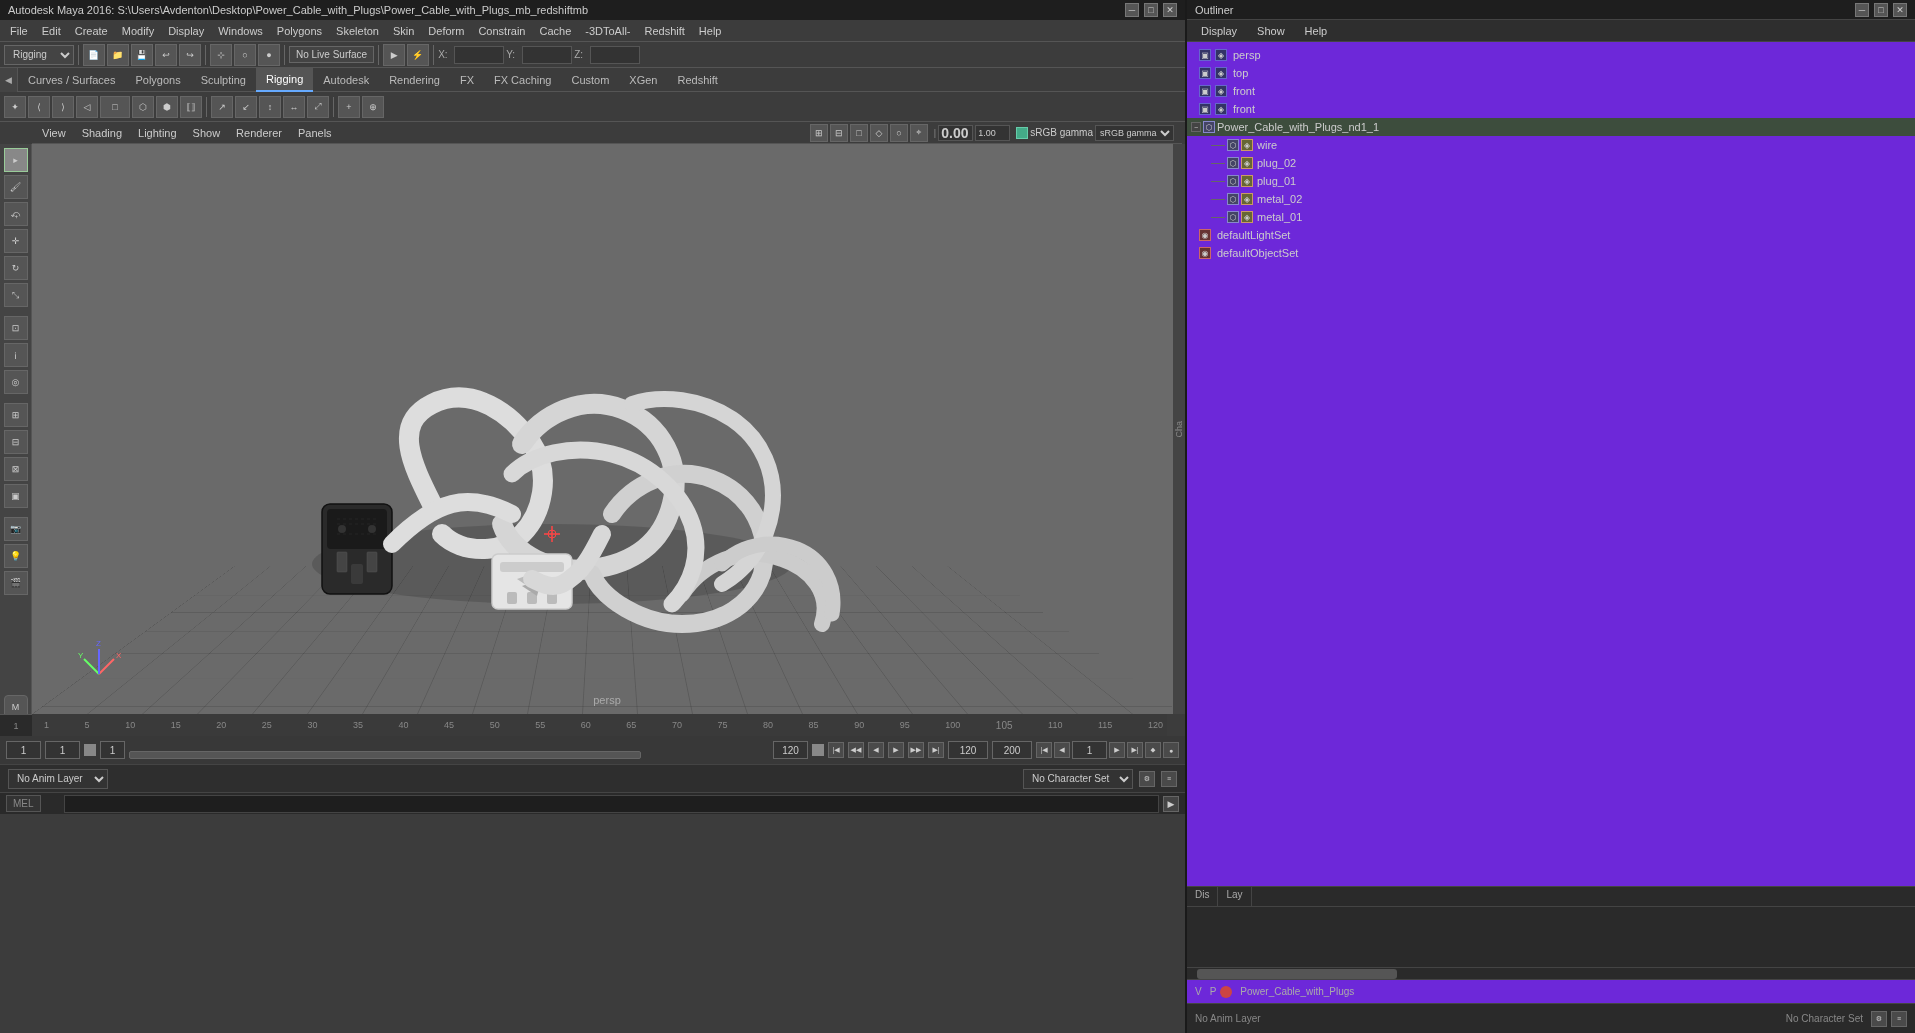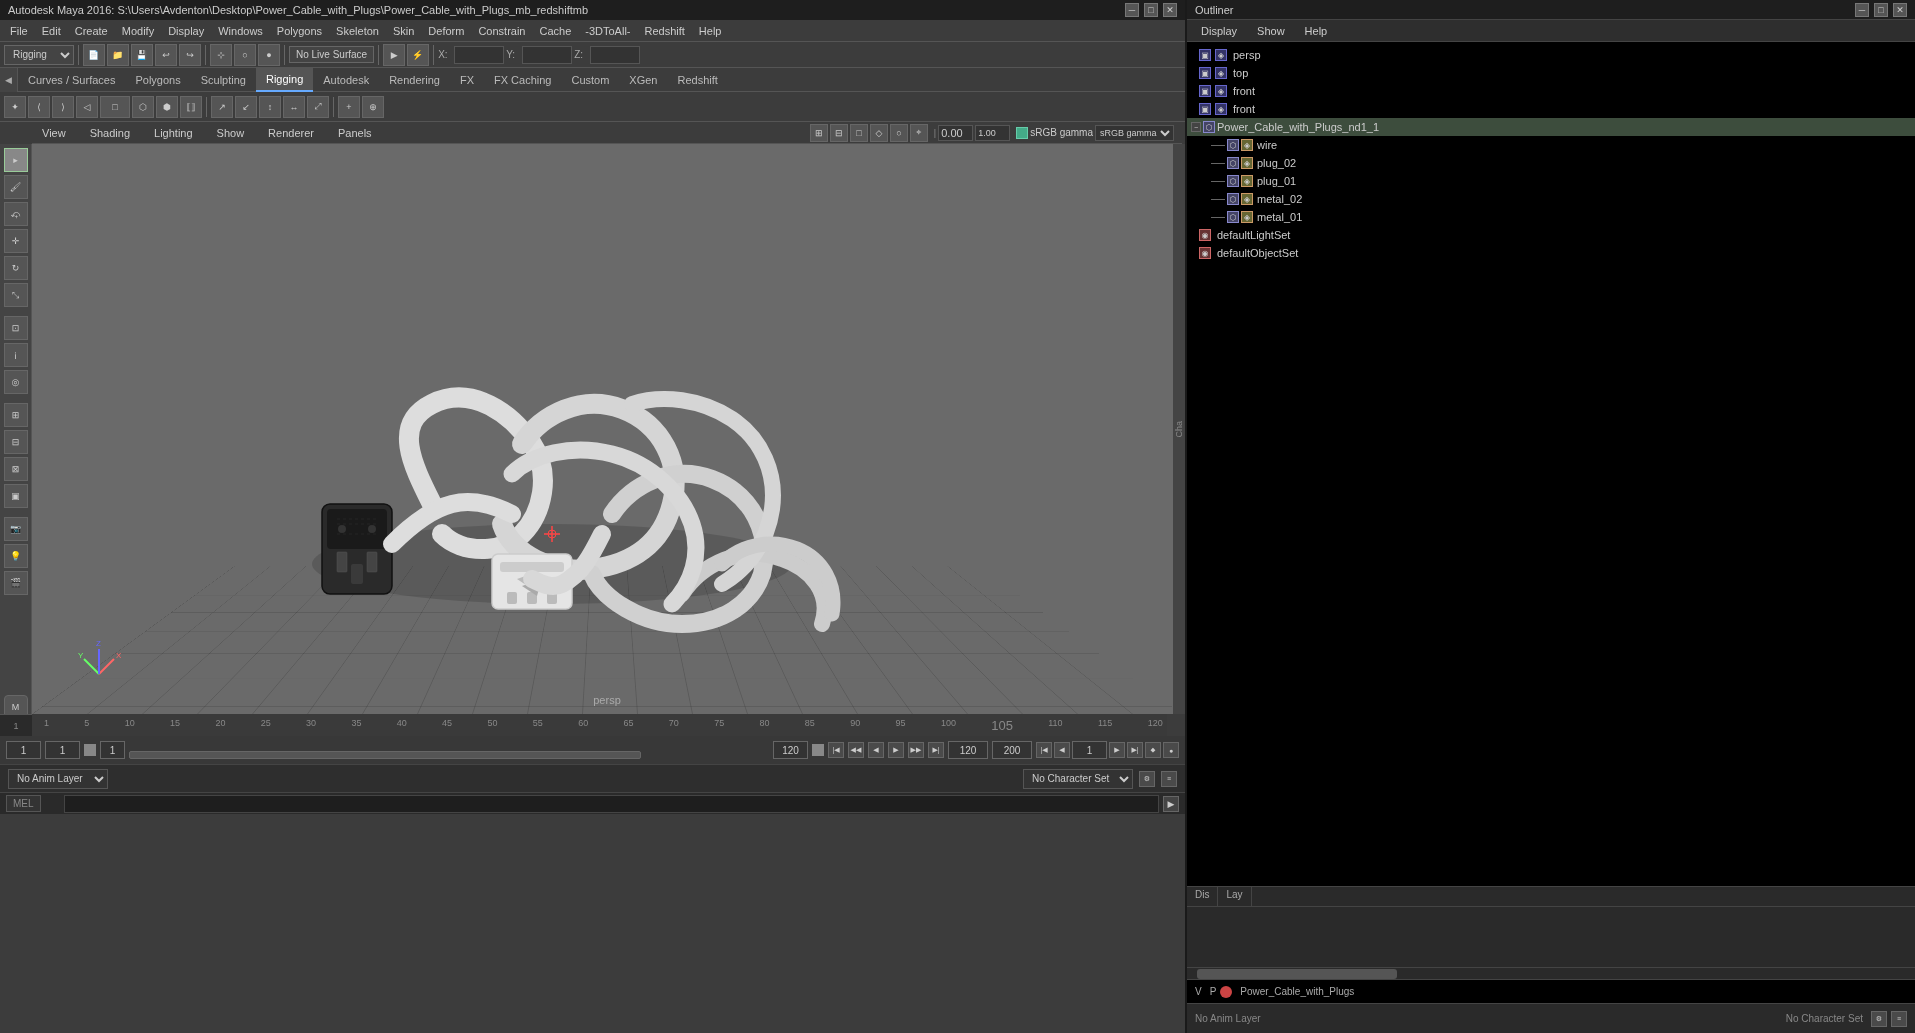--- a/index.html
+++ b/index.html
@@ -163,21 +163,21 @@
     
     #view-menubar {
       position: absolute;
       top: 122px; left: 32px;
       width: 1150px;
       height: 22px;
       background: #3c3c3c;
       display: flex;
       align-items: center;
       padding: 0 4px;
-      gap: 12px;
+      gap: 4px;
       border-bottom: 1px solid #555;
     }
     .view-menu-item {
       padding: 2px 6px;
       font-size: 11px;
       color: #ccc;
       cursor: pointer;
     }
 
     
@@ -469,21 +469,21 @@
       top: 0; left: 0;
       width: 1185px;
       height: 1033px;
     }
 
     #outliner-area {
       position: absolute;
       top: 0; right: 0;
       width: 730px;
       height: 1033px;
-      background: #000000;
+      background: #6d28d9;
       border-left: 2px solid #1a1a1a;
       display: flex;
       flex-direction: column;
     }
 
     
     .srgb-display {
       display: flex;
       align-items: center;
       gap: 2px;
@@ -668,21 +668,21 @@
 
     <div style="margin-left:auto; display:flex; align-items:center; gap:2px;">
       <div class="toolbar-btn" style="width:18px;height:18px;">⊞</div>
       <div class="toolbar-btn" style="width:18px;height:18px;">⊟</div>
       <div class="toolbar-btn" style="width:18px;height:18px;">□</div>
       <div class="toolbar-btn" style="width:18px;height:18px;">◇</div>
       <div class="toolbar-btn" style="width:18px;height:18px;">○</div>
       <div class="toolbar-btn" style="width:18px;height:18px;">⌖</div>
 
       <span style="font-size:9px;color:#888;margin-left:4px;">|</span>
-      <input style="width: 35px; height: 16px; background: rgb(51, 51, 51); border: 1px solid rgb(85, 85, 85); color: rgb(204, 204, 204); font-size: 11px; padding: 0px 2px;" value="0.00">
+      <input style="width: 35px; height: 16px; background: rgb(51, 51, 51); border: 1px solid rgb(85, 85, 85); color: rgb(204, 204, 204); font-size: 14px; padding: 0px 2px; font-weight: bold;" value="0.00">
       <input style="width: 35px; height: 16px; background: rgb(51, 51, 51); border: 1px solid rgb(85, 85, 85); color: rgb(204, 204, 204); font-size: 9px; padding: 0px 2px;" value="1.00">
 
       <div class="srgb-display">
         <div class="srgb-box"></div>
         <span>sRGB gamma</span>
         <select style="background:#333;border:1px solid #555;color:#ccc;font-size:9px;height:16px;">
           <option>sRGB gamma</option>
         </select>
       </div>
     </div>
@@ -797,21 +797,21 @@
         <span style="font-size:9px;color:#888;">55</span>
         <span style="font-size:9px;color:#888;">60</span>
         <span style="font-size:9px;color:#888;">65</span>
         <span style="font-size:9px;color:#888;">70</span>
         <span style="font-size:9px;color:#888;text-align:right;">75</span>
         <span style="font-size:9px;color:#888;">80</span>
         <span style="font-size:9px;color:#888;">85</span>
         <span style="font-size:9px;color:#888;">90</span>
         <span style="font-size:9px;color:#888;">95</span>
         <span style="font-size:9px;color:#888;">100</span>
-        <span style="font-size:13px;color:#888;">105</span>
+        <span style="font-size:10px;color:#888;">105</span>
         <span style="font-size:9px;color:#888;">110</span>
         <span style="font-size:9px;color:#888;">115</span>
         <span style="font-size:9px;color:#888;">120</span>
       </div>
     </div>
   </div>
 
   <div id="anim-control-bar">
 
     <input class="time-field" value="1" style="width: 35px;">

